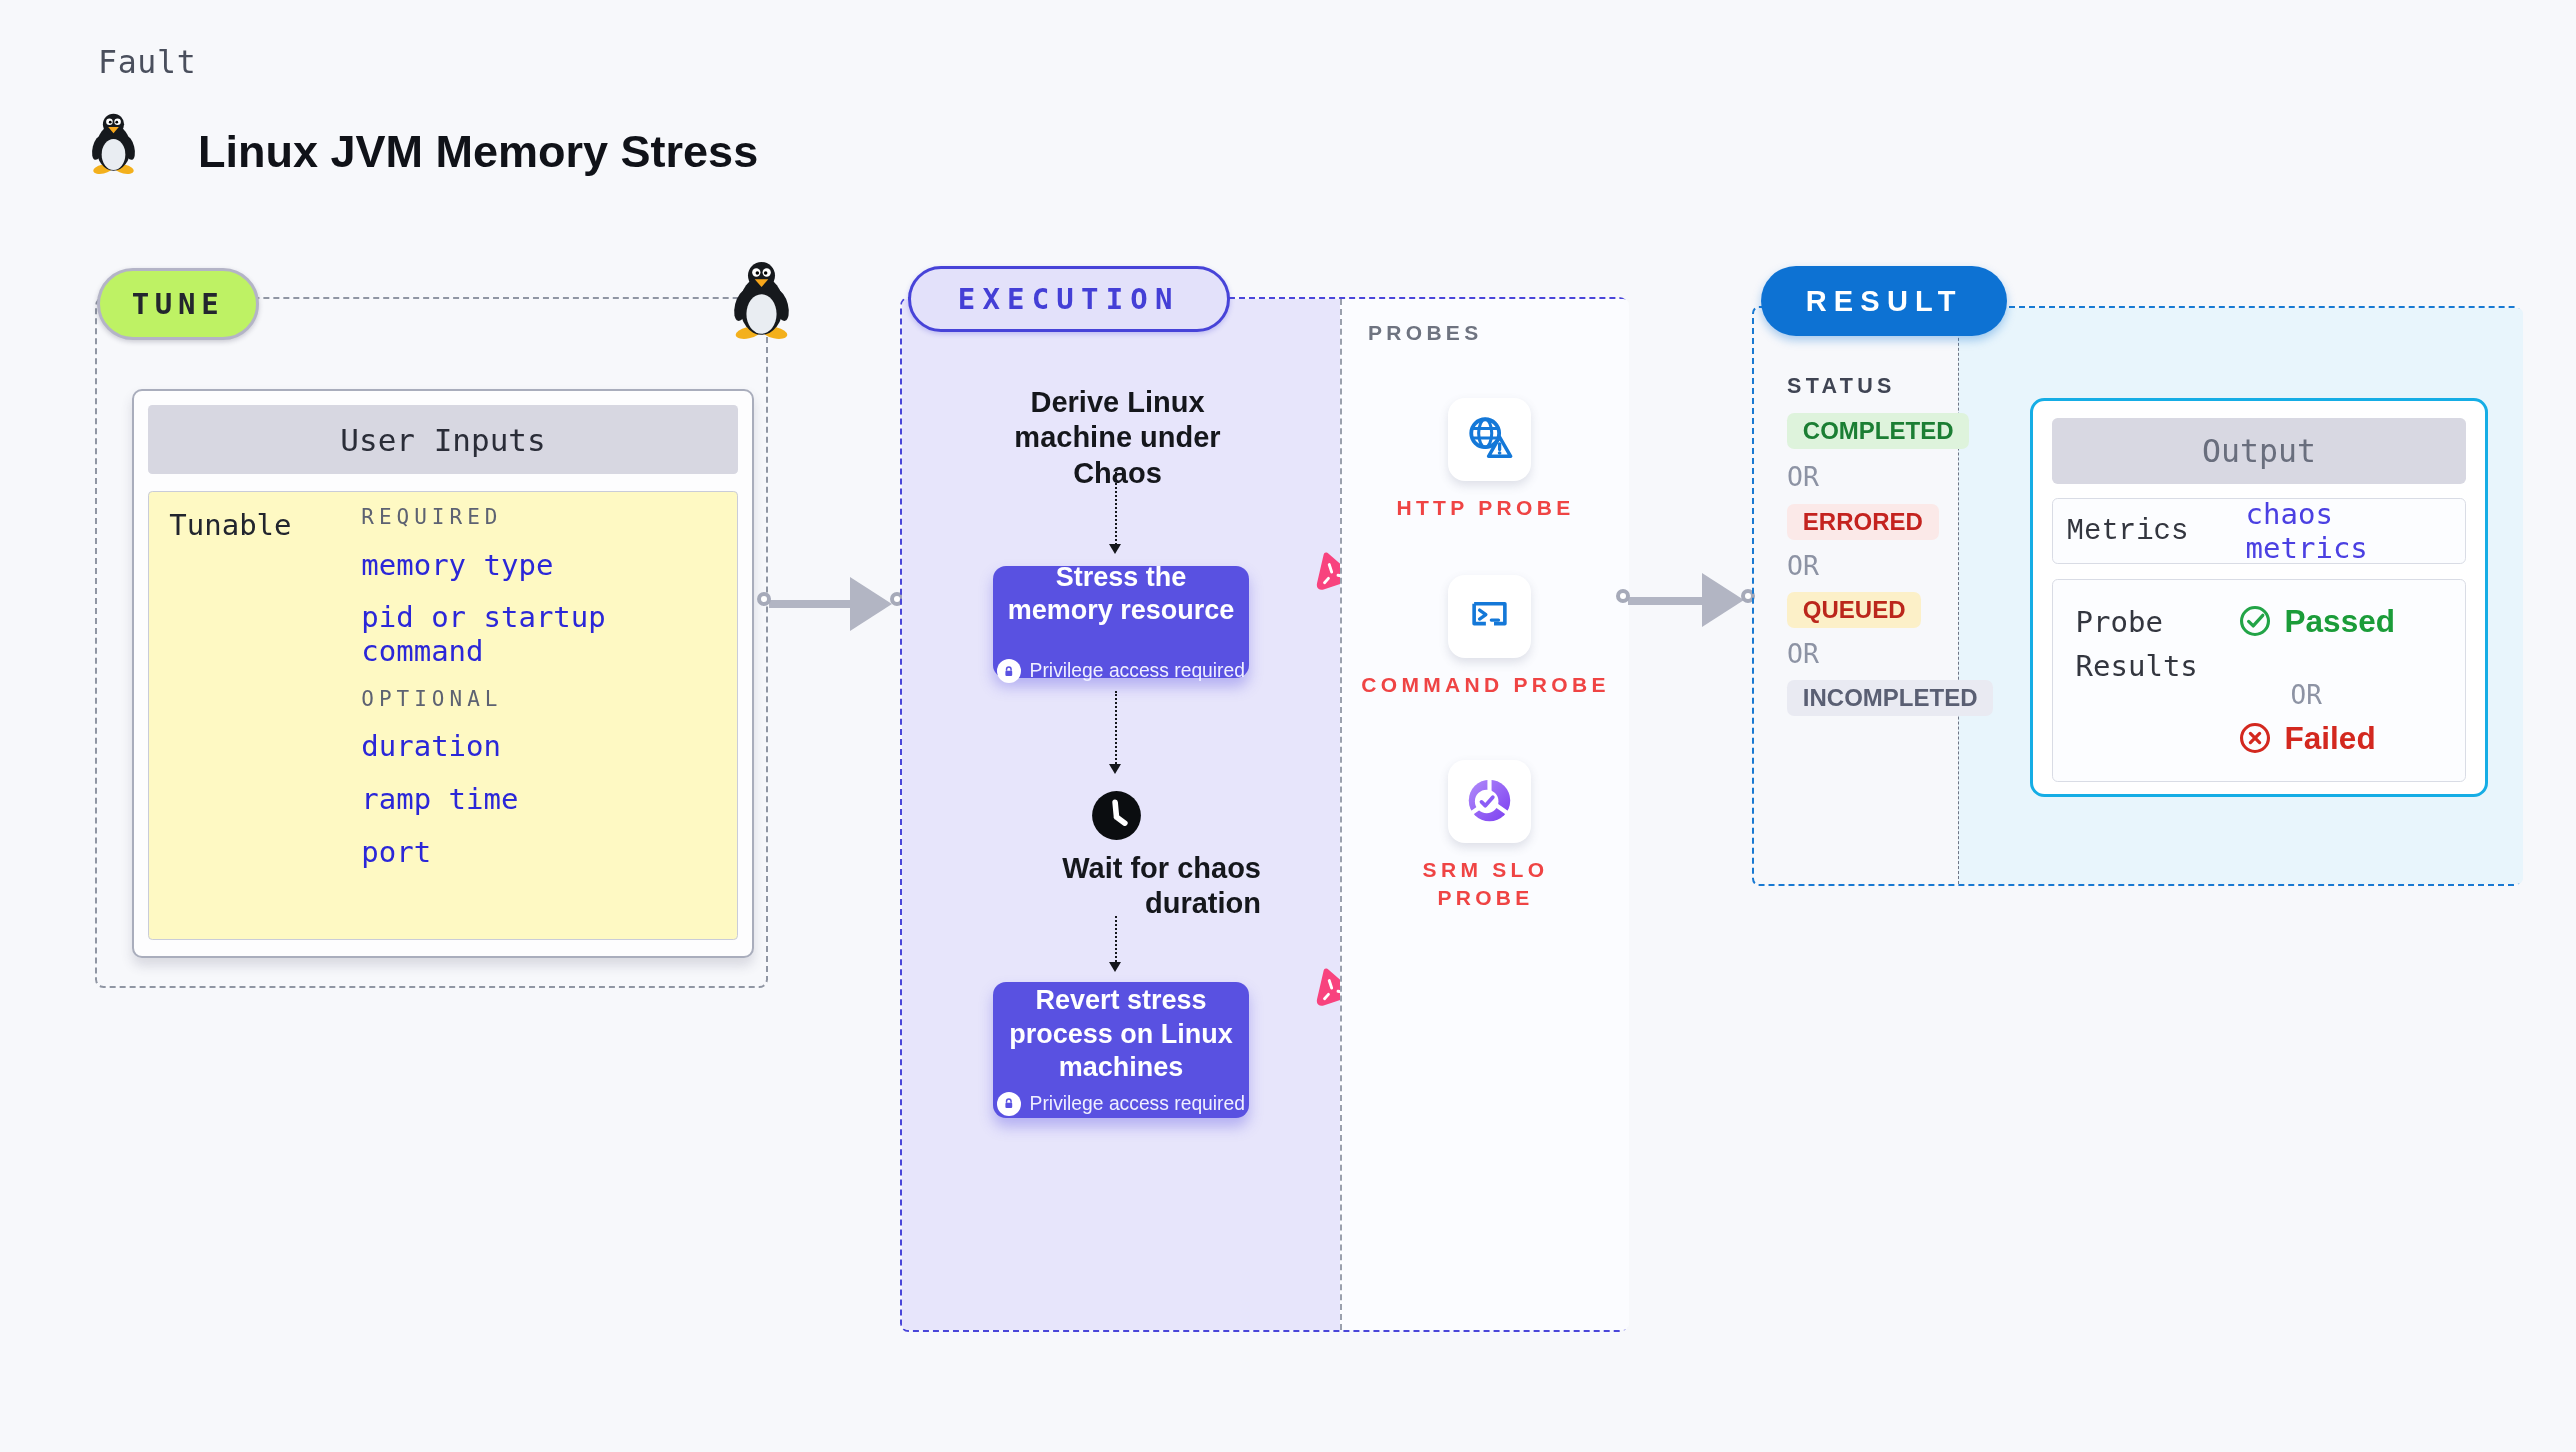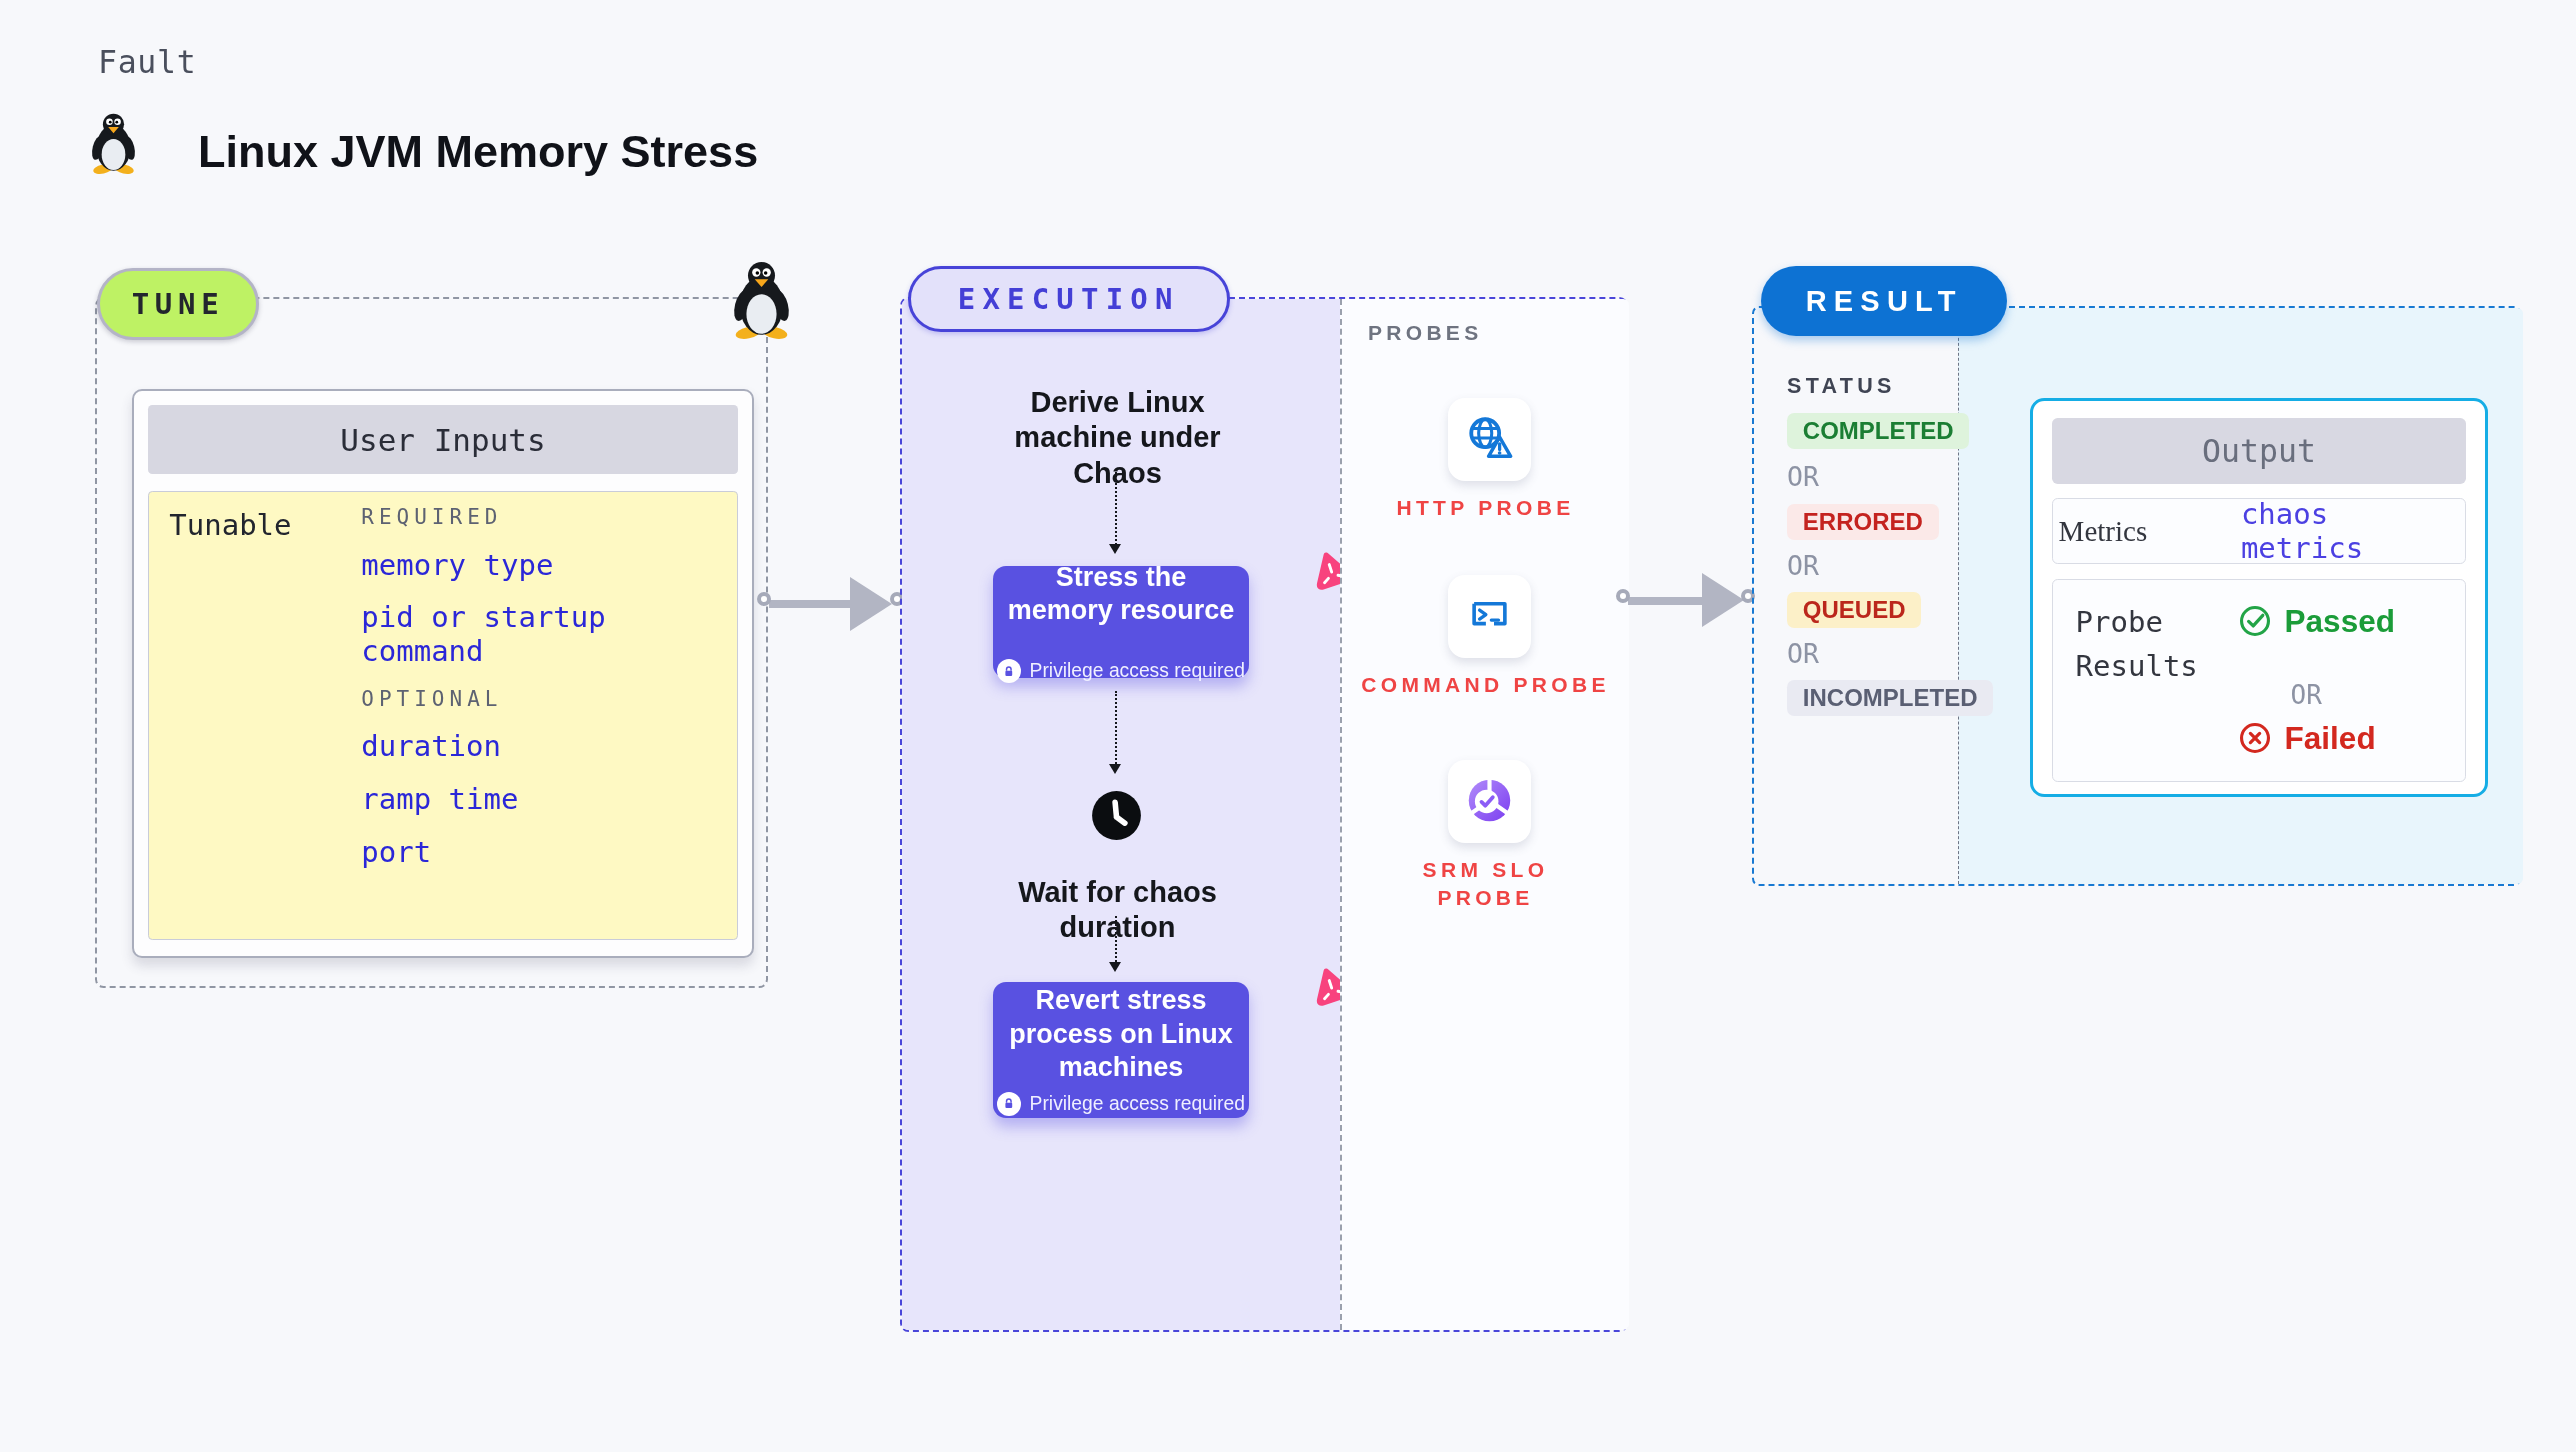--- a/index.html
+++ b/index.html
@@ -96,21 +96,21 @@
 
   .blue-panel { position:absolute; left:204px; top:0; width:565px; height:100%; background:#e8f5fc;
                 border-left:1.4px dashed #6f7585; border-radius:0 5.7px 5.7px 0; }
   .out-card { position:absolute; left:71px; top:90px; width:458px; height:399px; background:#fff;
               border:3.6px solid #15ade5; border-radius:14.3px; }
   .out-head { position:absolute; left:18.6px; right:18.6px; top:17px; height:66px; background:#d8d8e2; border-radius:5.7px;
               display:flex; align-items:center; justify-content:center;
               font-family:"DejaVu Sans Mono",monospace; font-size:31.5px; color:#696e7d; }
   .row-box { position:absolute; left:18.6px; right:18.6px; border:1.4px solid #d9dce5; border-radius:5.7px; background:#fcfdff; }
   .metrics-row { top:97px; height:66px; display:flex; align-items:center; }
-  .metrics-lbl { font-family:Liberation Serif, serif; font-size:29px; color:#33363f; margin-left:6px; width:158px; }
+  .metrics-lbl { font-family:Liberation Mono, monospace; font-size:29px; color:#33363f; margin-left:14px; width:158px; }
   .metrics-val { font-family:"DejaVu Sans Mono",monospace; font-size:29px; color:#4b40e2; margin-left:26px; }
   .probe-row { top:178px; height:203px; }
   .pr-lbl { position:absolute; left:23px; top:20px; width:158px; font-family:"DejaVu Sans Mono",monospace;
             font-size:29px; color:#33363f; line-height:44px; }
   .passed-row { position:absolute; left:185px; top:23px; display:flex; align-items:center; gap:13px; }
   .failed-row { position:absolute; left:185px; top:140px; display:flex; align-items:center; gap:13px; }
   .passed-txt { font-size:31.5px; font-weight:700; color:#1b9c39; }
   .failed-txt { font-size:31.5px; font-weight:700; color:#d3281f; }
   .or-out { position:absolute; left:238px; top:100px; font-family:"DejaVu Sans Mono",monospace;
             font-size:26px; color:#8d93a4; }
@@ -210,21 +210,21 @@
       </div>
 
       <div class="varrow" style="top:392px; height:77px;"></div>
 
       <div class="clock-wrap">
         <svg viewBox="0 0 76 76" width="53" height="53">
           <circle cx="38" cy="38" r="35" fill="#0b0d10"></circle>
           <path d="M38 40 L36 19 M38 40 L50 49" stroke="#fff" stroke-width="8" stroke-linecap="round"></path>
         </svg>
       </div>
-      <div class="flow-text" style="top:576px;">Wait for chaos duration</div>
+      <div class="flow-text" style="top:552px;text-align:right;">Wait for chaos duration</div>
 
       <div class="varrow" style="top:617px; height:50px;"></div>
 
       <div class="node" style="top:683px; height:136px;">
         <div class="chaos-badge">
           <svg viewBox="0 0 64 64" width="46" height="46">
             <g transform="rotate(-18 32 32)">
               <path d="M32 10 L53 45 q3.5 6 -4 6 L15 51 q-7.5 0 -4 -6 Z" fill="#f8437e" stroke="#f8437e" stroke-width="7" stroke-linejoin="round"></path>
               <path d="M32 24 v11" stroke="#fff" stroke-width="4" stroke-linecap="round"></path>
               <path d="M25 42 l-7 4" stroke="#fff" stroke-width="4" stroke-linecap="round"></path>

